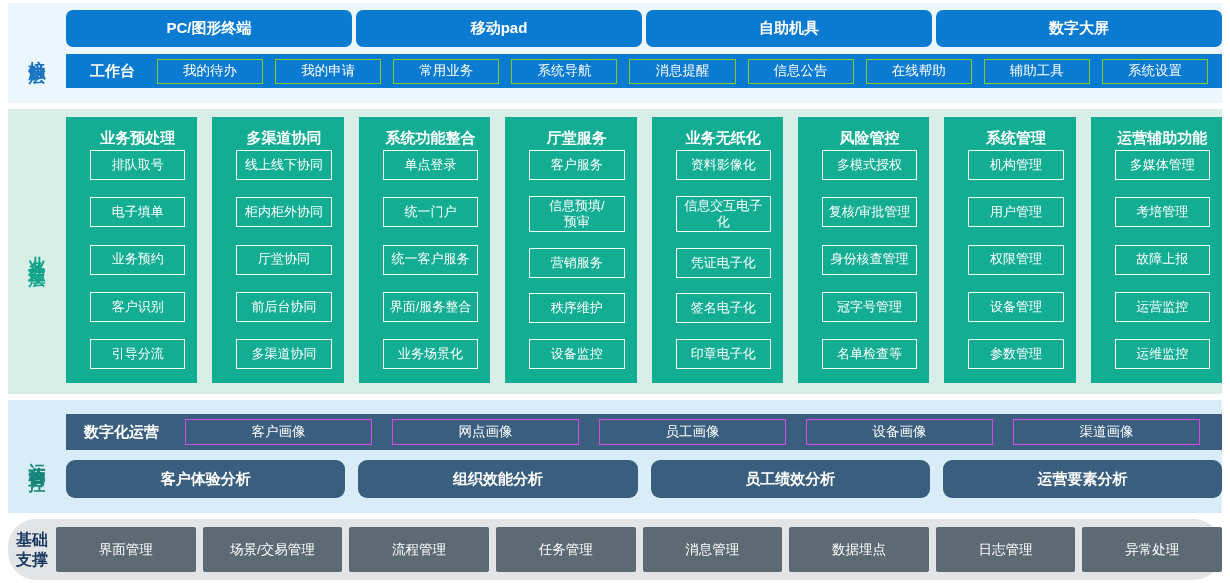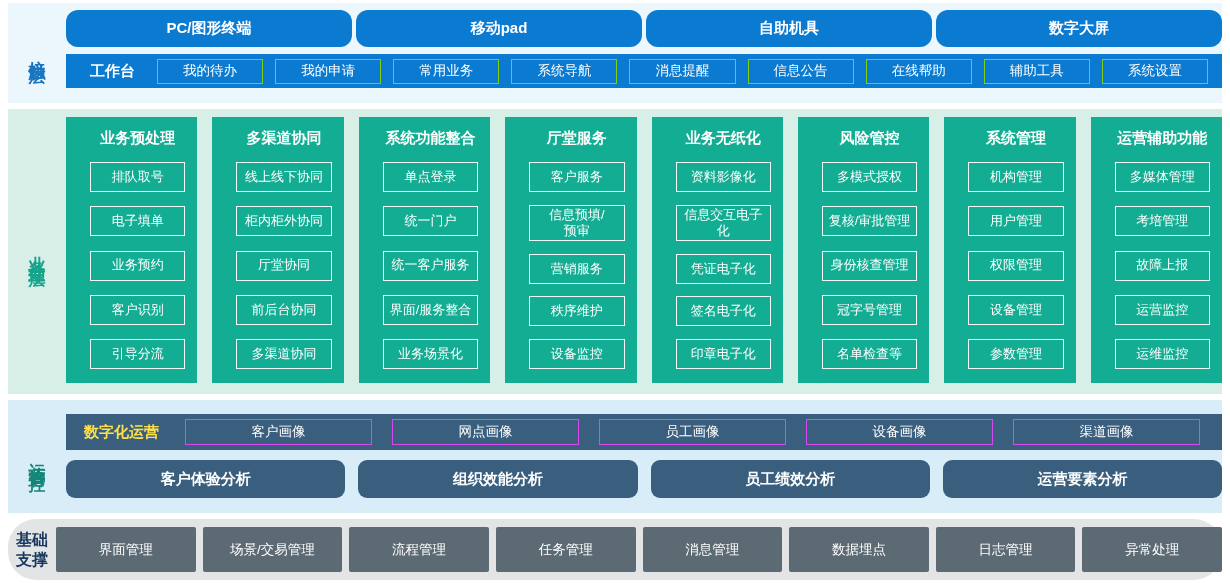--- a/index.html
+++ b/index.html
@@ -13,46 +13,46 @@
   .c-blue  { color:#1a75c0; }
   .c-green { color:#14a48c; }
   .c-teal  { color:#158578; }
   .c-navy  { color:#17365d; }
   .band-content { flex:1; display:flex; flex-direction:column; min-width:0; }
 
   
   #band-touch { background:#ecf6fd; height:100px; margin-top:3px; }
   #band-touch .band-content { padding-top:7px; gap:7px; }
   .trow { display:flex; gap:4px; height:37px; }
-  .t-box { flex:1; background:#0b7ad1; border-radius:12px; color:#fff; font-weight:bold;
+  .t-box { flex:1; background:#0b7ad1; border-radius:7px; color:#fff; font-weight:bold;
     font-size:15px; display:flex; align-items:center; justify-content:center; }
   .wbar { height:34px; background:#0b7ad1; display:flex; align-items:center;
     padding:0 14px 0 24px; gap:12px; }
   .wb-label { color:#fff; font-weight:bold; font-size:15px; white-space:nowrap; margin-right:10px; }
   .wb-item { flex:1; height:25px; border:1px solid #84cc16; color:#fff; font-size:13.5px;
     display:flex; align-items:center; justify-content:center; white-space:nowrap; }
 
   
   #band-business { background:#d8efe7; height:285px; }
   #band-business .band-content { flex-direction:row; gap:15px; padding-top:8px; }
   .gcol { flex:1; background:#12ad92; height:266px; display:flex; flex-direction:column;
     padding:9px 12px 14px 24px; min-width:0; }
   .gcol-title { color:#fff; font-weight:bold; font-size:15px; text-align:center;
     height:24px; line-height:24px; white-space:nowrap; }
-  .gcol-items { flex:1; display:flex; flex-direction:column; justify-content:space-between; margin-top:12px; }
+  .gcol-items { flex:1; display:flex; flex-direction:column; justify-content:space-between; margin-top:0; }
   .g-item { min-height:30px; border:1px solid rgba(255,255,255,.95); color:#fff; font-size:13px;
     display:flex; align-items:center; justify-content:center; text-align:center;
     white-space:pre-line; padding:1px 2px; line-height:1.25; }
 
   
   #band-ops { background:#d9edf9; height:113px; }
   #band-ops .band-content { padding-top:14px; gap:10px; }
   .op-bar { height:36px; background:#3a5f7e; display:flex; align-items:center;
     padding:0 22px 0 18px; gap:20px; }
-  .op-label { color:#fde047; font-weight:bold; font-size:15px; white-space:nowrap; margin-right:6px;font-family:Liberation Serif, serif; }
+  .op-label { color:#ffffff; font-weight:bold; font-size:15px; white-space:nowrap; margin-right:6px;font-family:Liberation Serif, serif; }
   .prof { flex:1; height:26px; border:1px solid #d946ef; color:#fff; font-size:13.5px;
     display:flex; align-items:center; justify-content:center; white-space:nowrap; }
   .ana-row { display:flex; gap:13px; height:38px; }
   .ana { flex:1; background:#3a5f7e; border-radius:9px; color:#fff; font-weight:bold;
     font-size:15px; display:flex; align-items:center; justify-content:center; }
 
   
   #band-found { background:#e2e4e6; height:61px; margin-bottom:0;border-radius:28px; }
   .flabel { width:48px; flex:0 0 48px; display:flex; align-items:center; justify-content:center;
     font-weight:bold; font-size:16px; }

